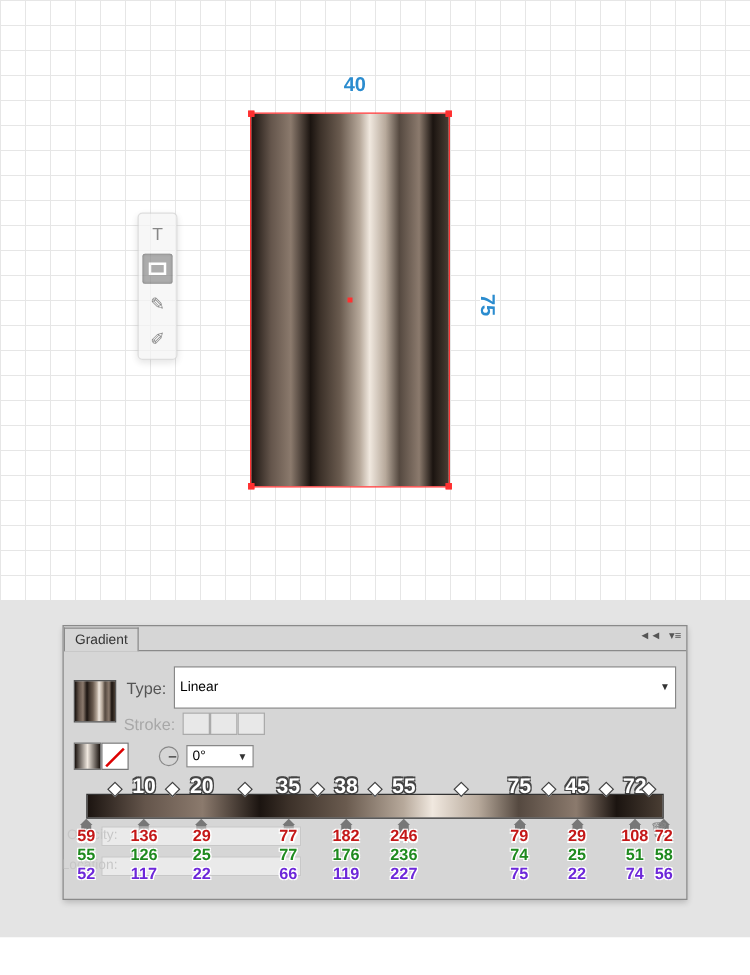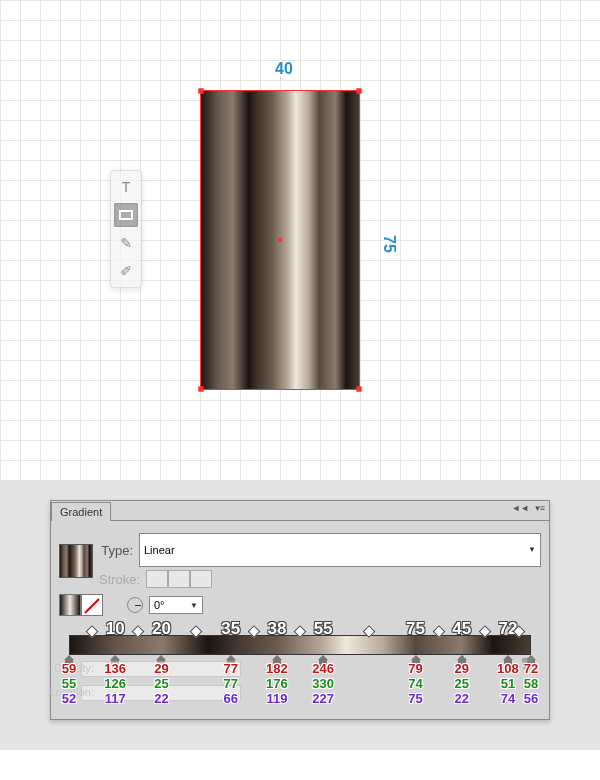--- a/index.html
+++ b/index.html
@@ -228,21 +228,21 @@
             <div class="rgb-val g">77</div>
             <div class="rgb-val b">66</div>
           </div>
           <div class="rgb-col" style="left: 45%;">
             <div class="rgb-val r">182</div>
             <div class="rgb-val g">176</div>
             <div class="rgb-val b">119</div>
           </div>
           <div class="rgb-col" style="left: 55%;">
             <div class="rgb-val r">246</div>
-            <div class="rgb-val g">330</div>
+            <div class="rgb-val g">236</div>
             <div class="rgb-val b">227</div>
           </div>
           <div class="rgb-col" style="left: 75%;">
             <div class="rgb-val r">79</div>
             <div class="rgb-val g">74</div>
             <div class="rgb-val b">75</div>
           </div>
           <div class="rgb-col" style="left: 85%;">
             <div class="rgb-val r">29</div>
             <div class="rgb-val g">25</div>

